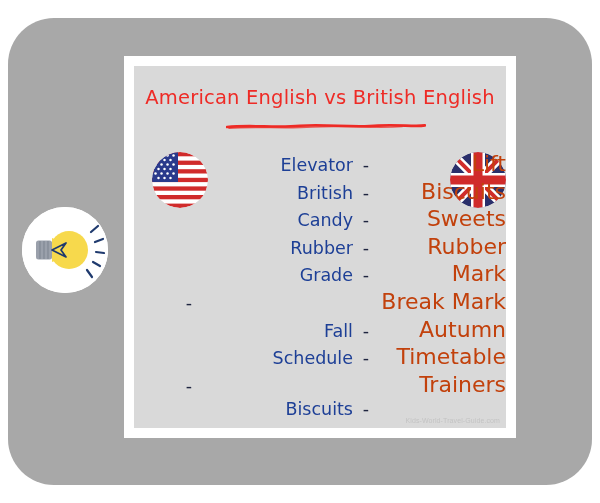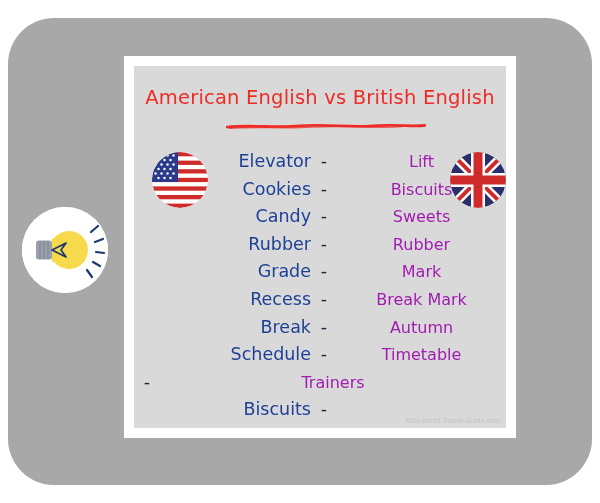--- a/index.html
+++ b/index.html
@@ -101,39 +101,40 @@
     left: 0;
     right: 0;
     top: 85px;
     display: flex;
     flex-direction: column;
   }
   .row {
     display: flex;
     align-items: baseline;
     height: 27.6px;
+    margin-left: 42px;
   }
   .col-us {
     width: 177px;
     text-align: right;
     color: #1d3f96;
     font-size: 17.5px;
     white-space: nowrap;
   }
   .col-dash {
     width: 26px;
     text-align: center;
     color: #1f2540;
     font-size: 17.5px;
   }
   .col-uk {
     flex: 1;
-    text-align: center;
-    color: #a21caf;
-    font-size: 16px;
+    text-align: right;
+    color: #c2410c;
+    font-size: 22px;
     white-space: nowrap;
   }
 
   
   .watermark {
     position: absolute;
     right: 6px;
     bottom: 4px;
     color: #c3c3c3;
     font-size: 7px;
@@ -254,46 +255,45 @@
         </svg>
       </div>
 
       <div class="words">
         <div class="row">
           <div class="col-us">Elevator</div>
           <div class="col-dash">-</div>
           <div class="col-uk">Lift</div>
         </div>
         <div class="row">
-          <div class="col-us">Cookies</div>
+          <div class="col-us">British</div>
           <div class="col-dash">-</div>
           <div class="col-uk">Biscuits</div>
         </div>
         <div class="row">
           <div class="col-us">Candy</div>
           <div class="col-dash">-</div>
           <div class="col-uk">Sweets</div>
         </div>
         <div class="row">
           <div class="col-us">Rubber</div>
           <div class="col-dash">-</div>
           <div class="col-uk">Rubber</div>
         </div>
         <div class="row">
           <div class="col-us">Grade</div>
           <div class="col-dash">-</div>
           <div class="col-uk">Mark</div>
         </div>
         <div class="row">
-          <div class="col-us">Recess</div>
           <div class="col-dash">-</div>
           <div class="col-uk">Break Mark</div>
         </div>
         <div class="row">
-          <div class="col-us">Break</div>
+          <div class="col-us">Fall</div>
           <div class="col-dash">-</div>
           <div class="col-uk">Autumn</div>
         </div>
         <div class="row">
           <div class="col-us">Schedule</div>
           <div class="col-dash">-</div>
           <div class="col-uk">Timetable</div>
         </div>
         <div class="row">
           <div class="col-dash">-</div>

